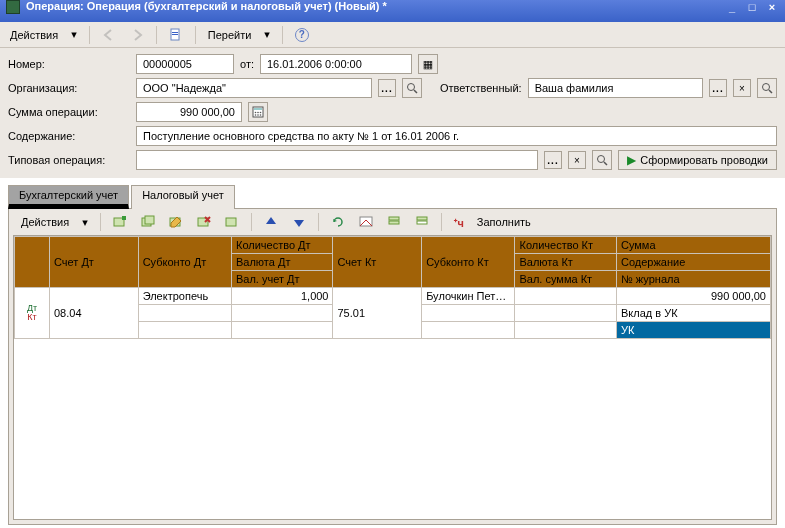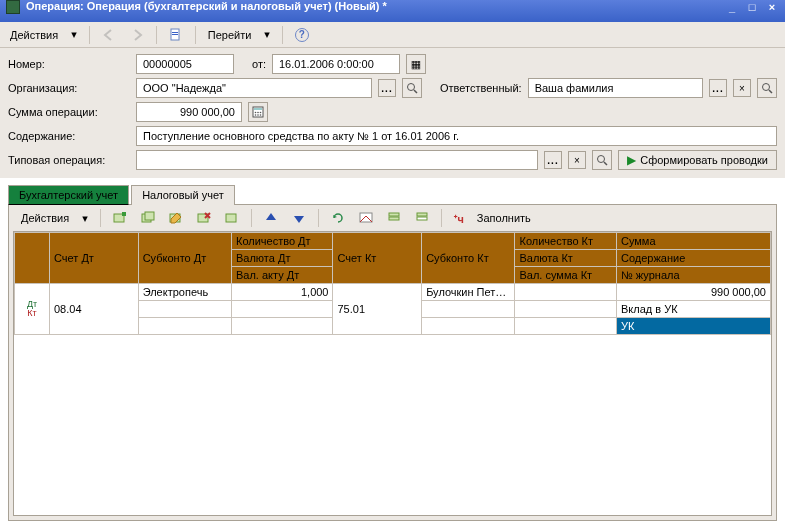--- a/index.html
+++ b/index.html
@@ -109,21 +109,21 @@
   .tab {
     padding: 3px 10px;
     border: 1px solid #a8a195;
     border-bottom: none;
     background: #ece8e3;
     margin-right: 2px;
     position: relative;
     top: 1px;
     cursor: pointer;
   }
-  .tab.active { background: #15803d; border-bottom: 1px solid #000000; }
+  .tab.active { background: #a3a3a3; border-bottom: 5px solid #000000; }
   .tabbody {
     margin: 0 8px 8px 8px;
     border: 1px solid #a8a195;
     border-top: none;
     padding: 4px;
     background: #ece8e3;
   }
   .toolbar2 {
     height: 22px;
     display: flex;
@@ -224,22 +224,22 @@
   </span>
 </div>
 
 <div class="form">
 
   <div class="row">
     <span class="label">Номер:</span>
     <div class="inp" style="width:98px">
       <input value="00000005" style="">
     </div>
-    <span style="margin-left:12px">от:</span>
-    <div class="inp" style="width:128px">
+    <span style="margin-left:0">от:</span>
+    <div class="inp" style="width:152px">
       <input value="16.01.2006 0:00:00" style="">
     </div>
     <span class="sqbtn">
       <span>▦</span>
     </span>
   </div>
 
   <div class="row">
     <span class="label">Организация:</span>
     <div class="inp" style="width:236px">
@@ -419,21 +419,21 @@
         <th rowspan="3">Субконто Кт</th>
         <th>Количество Кт</th>
         <th>Сумма</th>
       </tr>
       <tr>
         <th>Валюта Дт</th>
         <th>Валюта Кт</th>
         <th>Содержание</th>
       </tr>
       <tr>
-        <th>Вал. акту Дт</th>
+        <th>Вал. учет Дт</th>
         <th>Вал. сумма Кт</th>
         <th>№ журнала</th>
       </tr>
 
       <tr>
         <td rowspan="3">
           <span class="dk-badge">
                 <span class="dt">Дт</span>
                 <span class="kt">Кт</span>
               </span>

